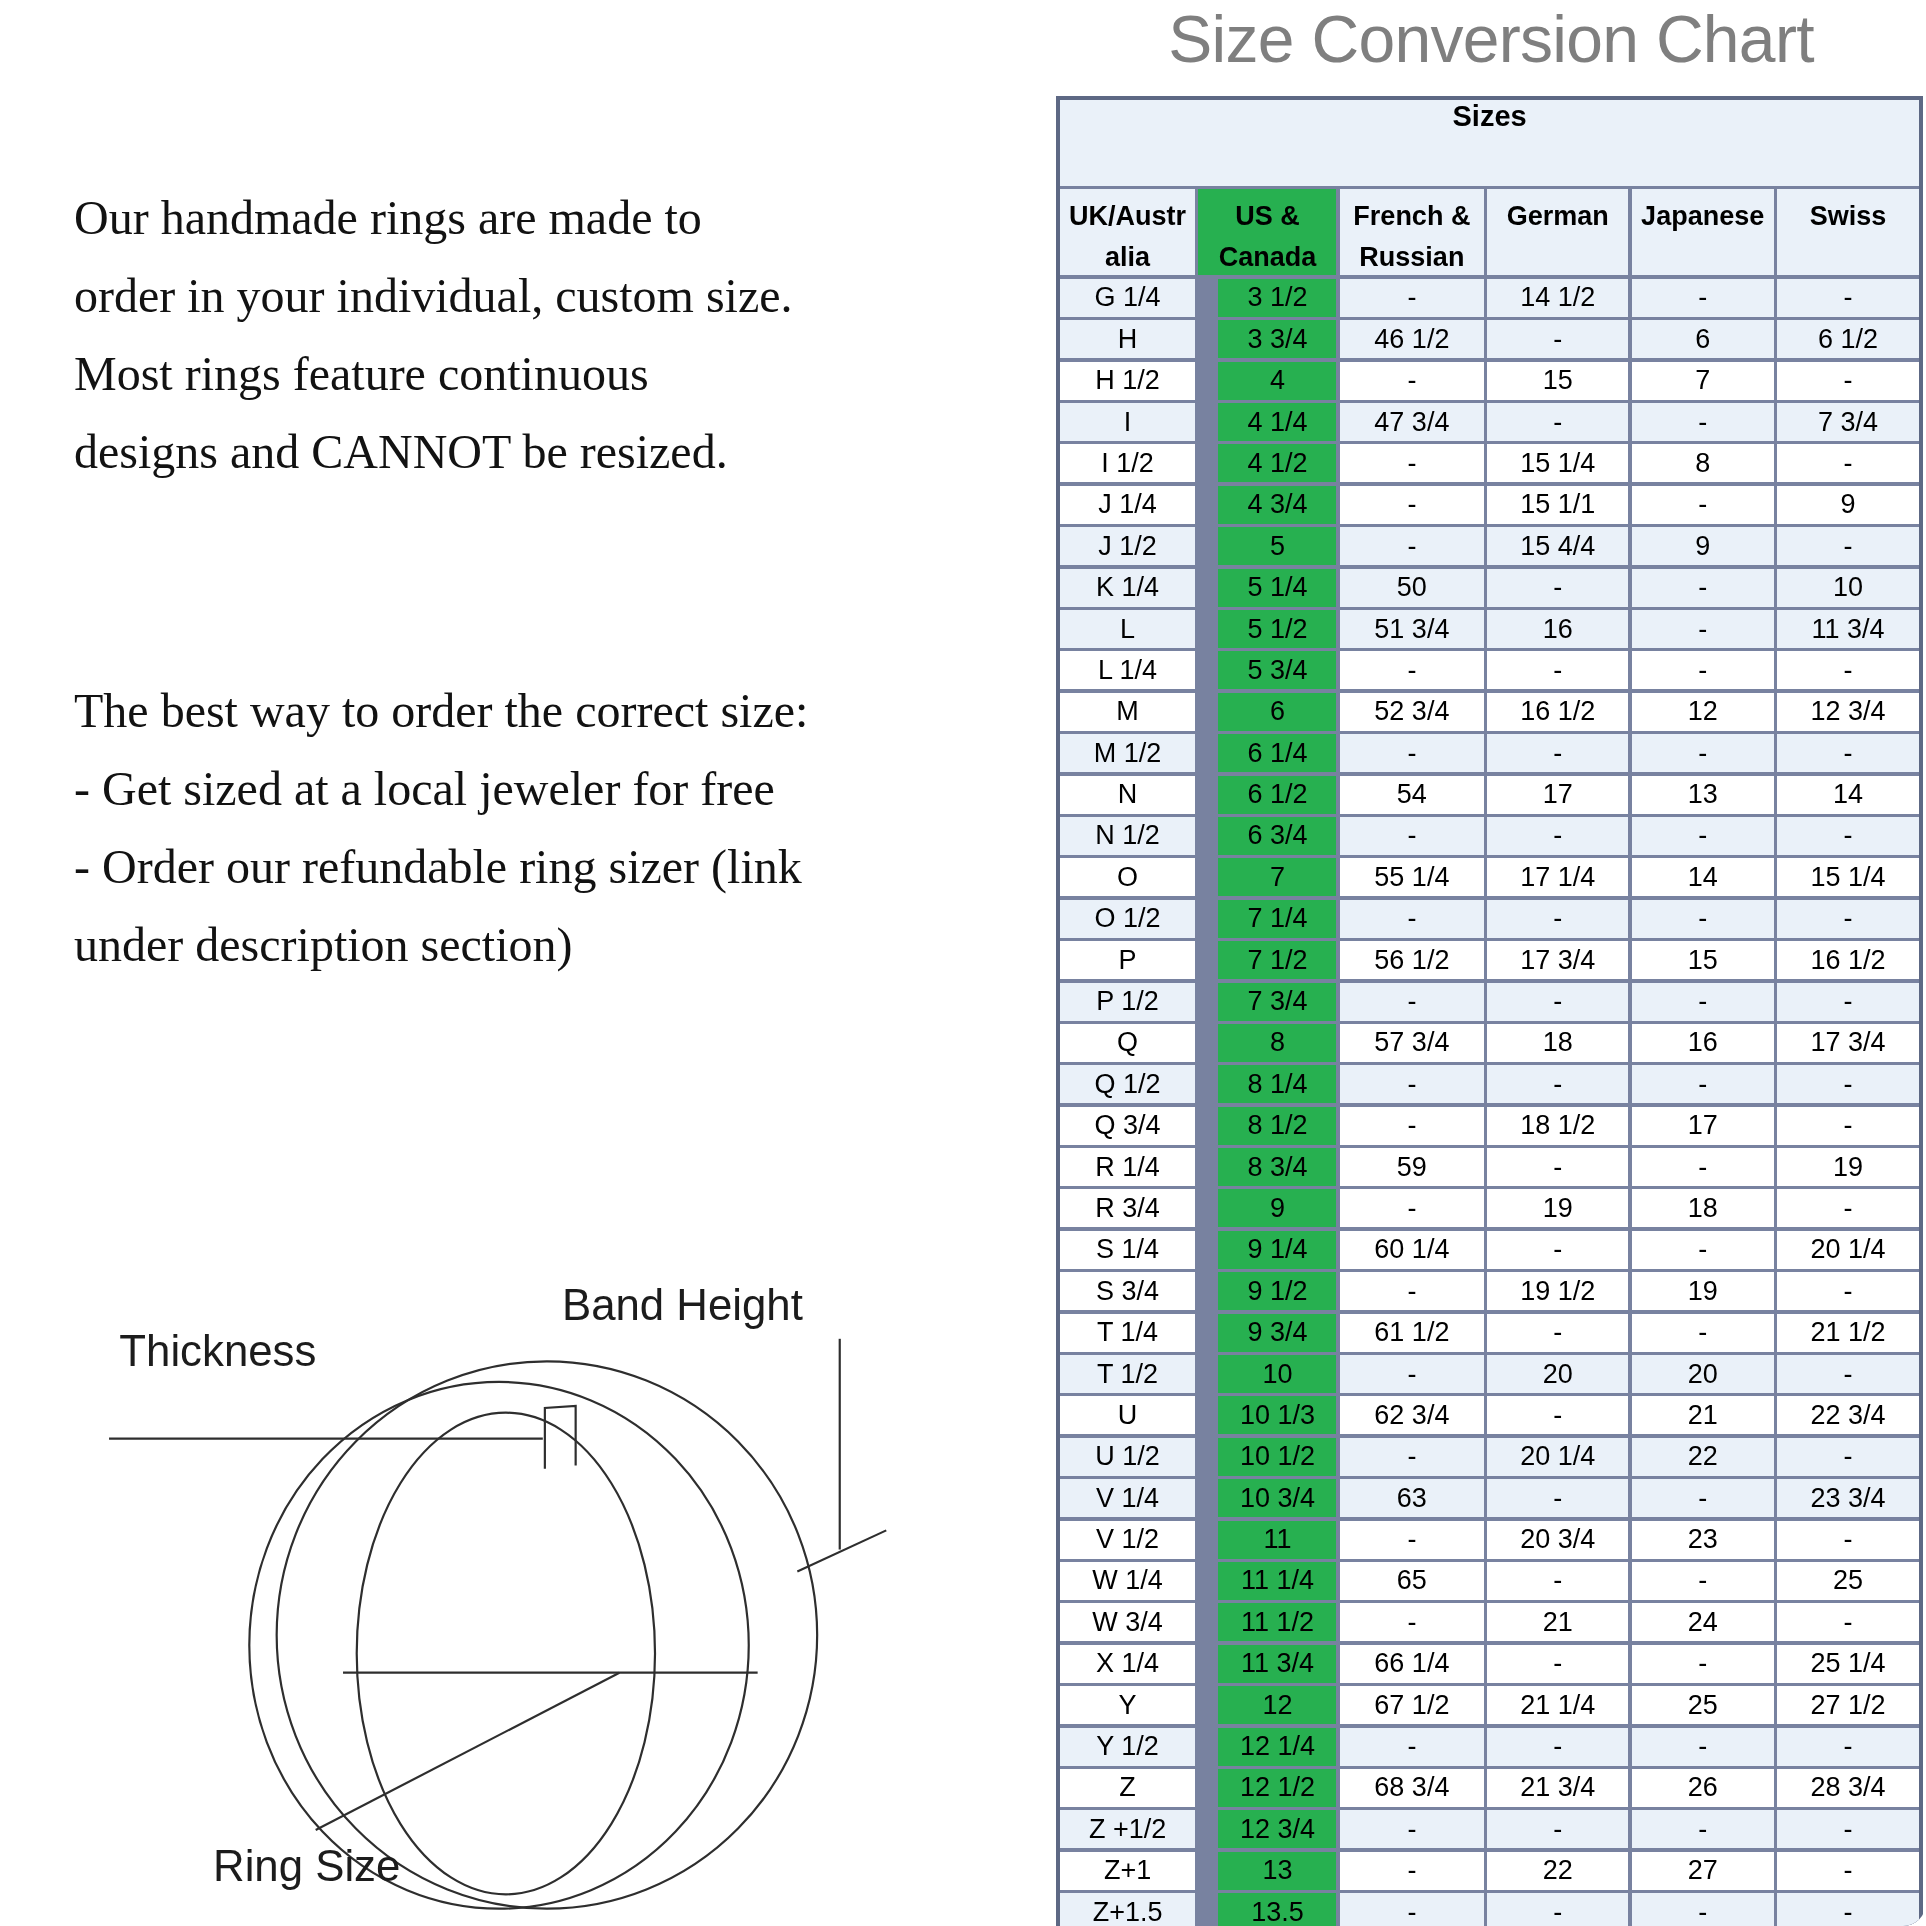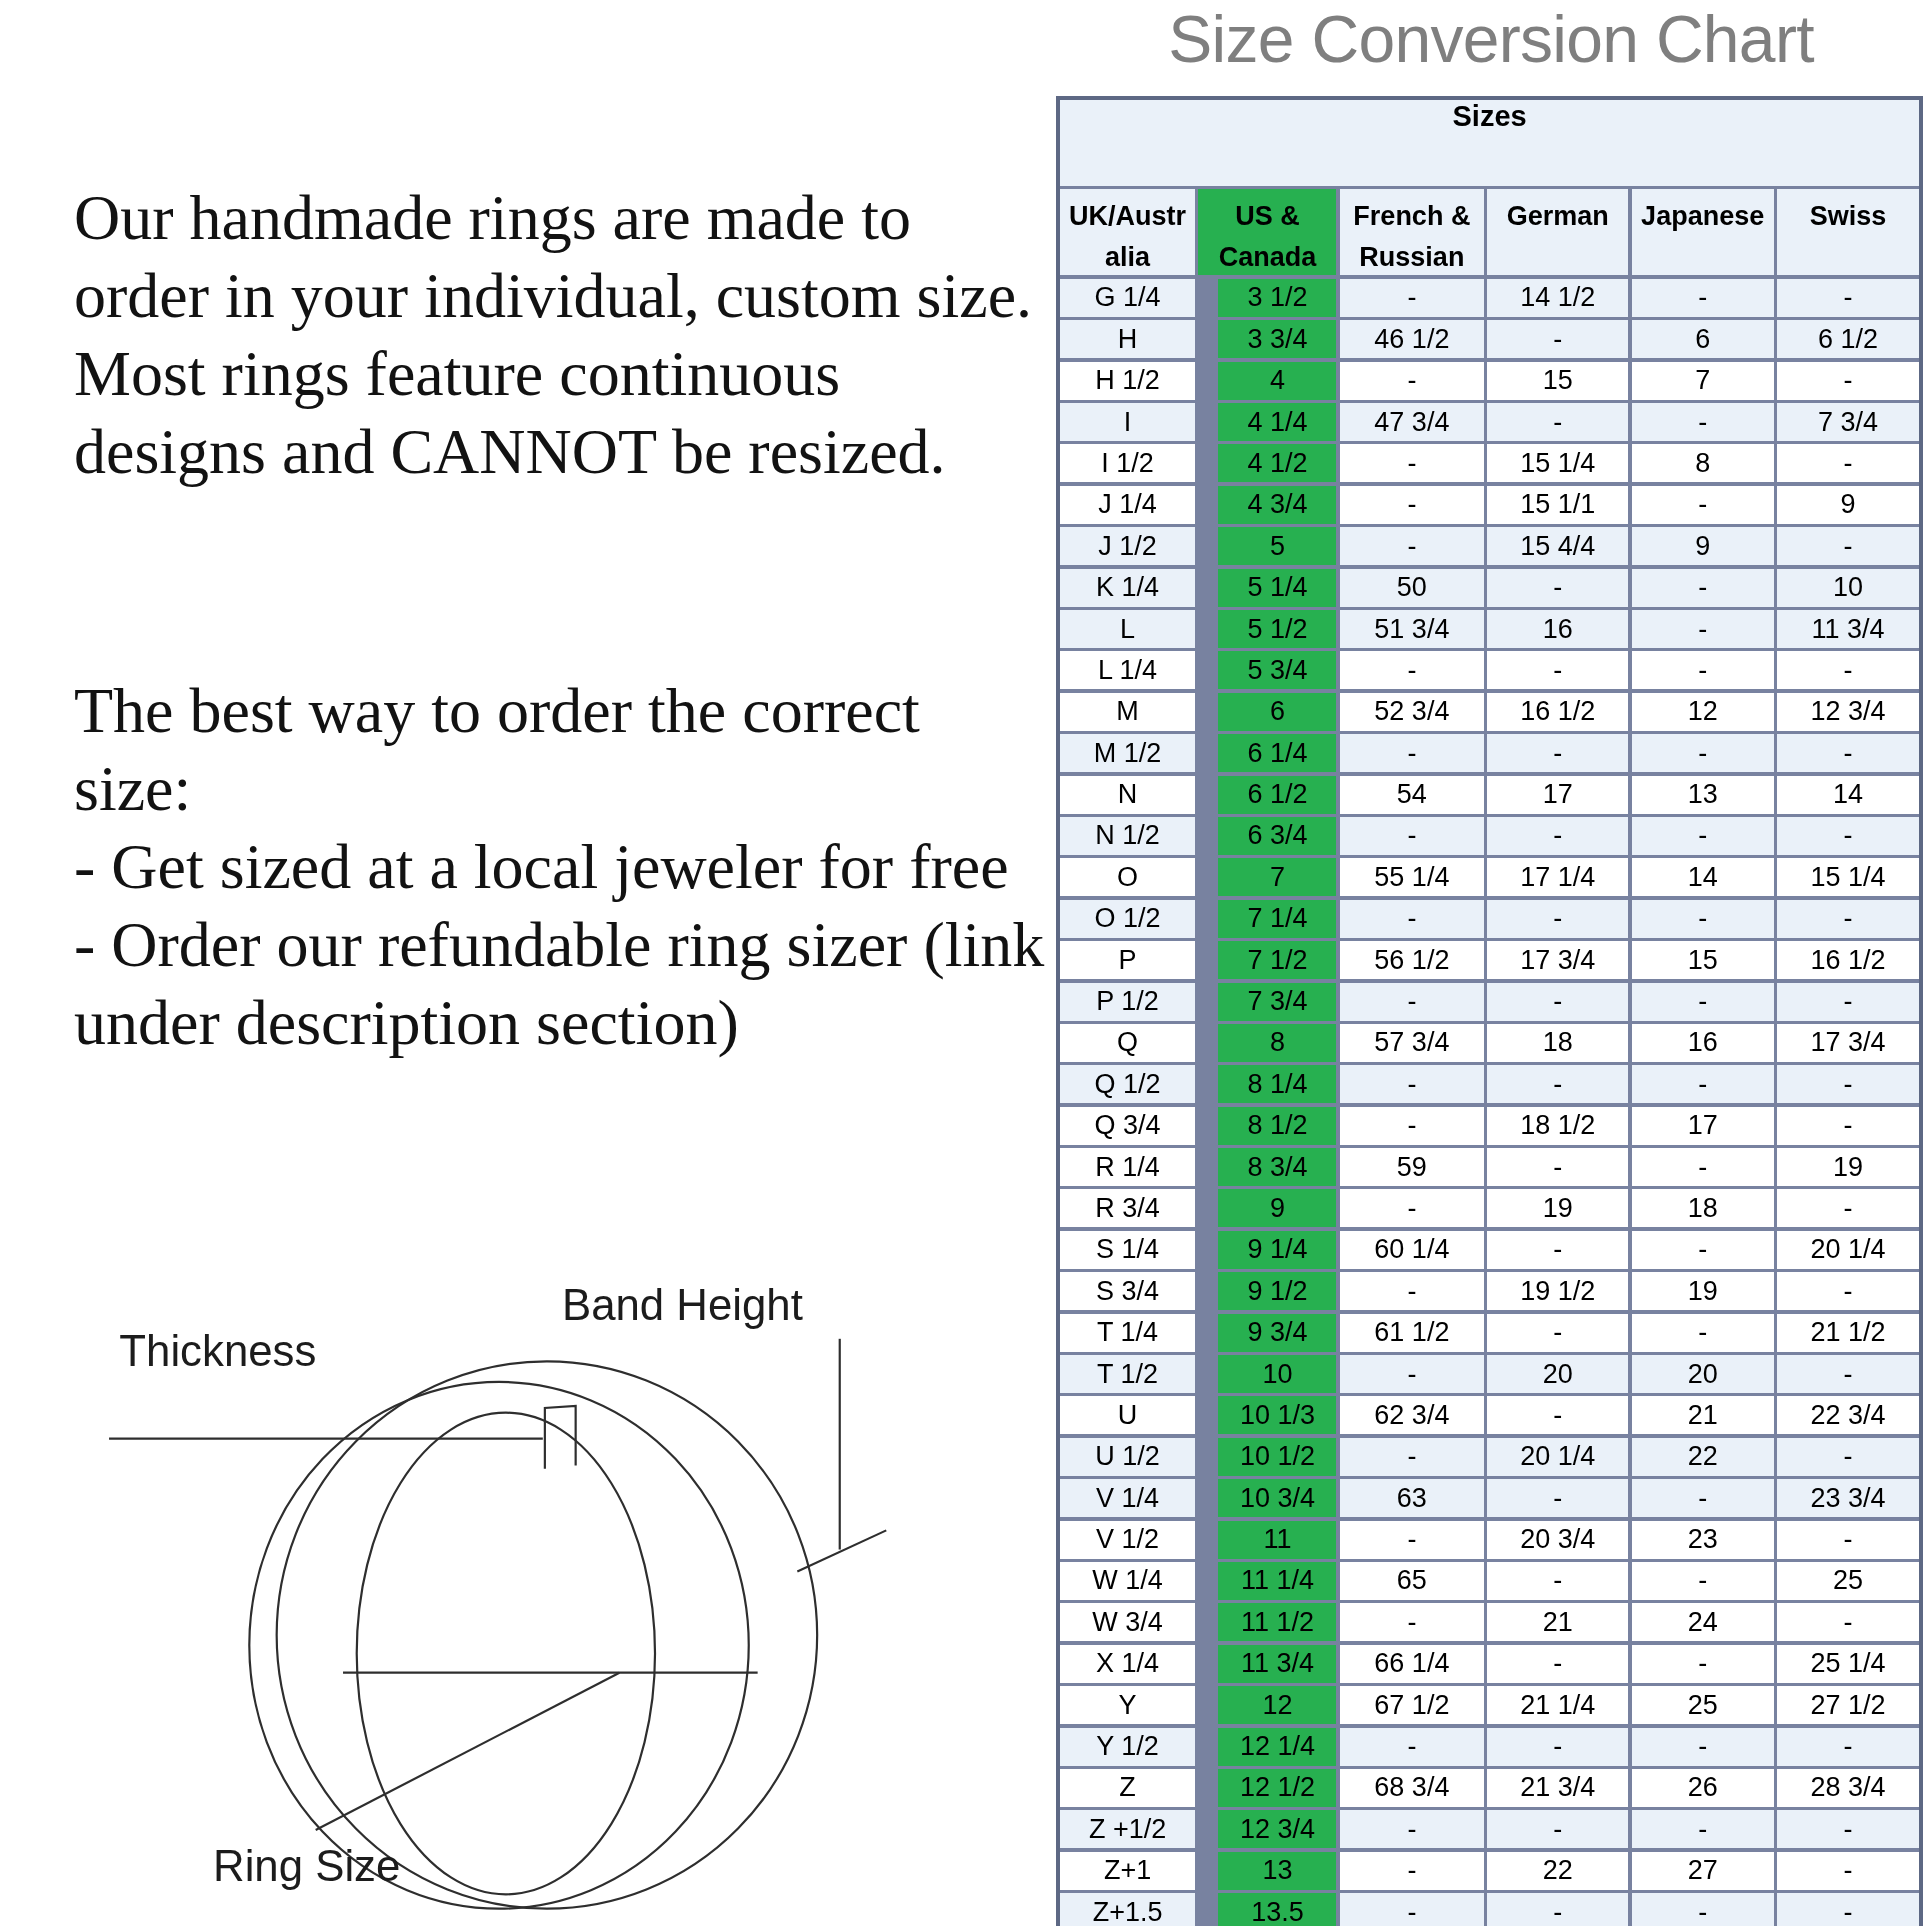--- a/index.html
+++ b/index.html
@@ -4,40 +4,41 @@
 <style>
   html, body { margin: 0; padding: 0; }
   body { background: #ffffff; }
   .page {
     position: relative;
     width: 1926px;
     height: 1926px;
     background: #ffffff;
     overflow: hidden;
     font-family: "Liberation Sans", sans-serif;
+    border-radius: 23px;
   }
 
   
   .chart-title {
     position: absolute;
     left: 1056px; top: 1.4px; width: 870px;
     text-align: center;
     font-family: "Liberation Sans", sans-serif;
     font-size: 66px;
     color: var(--title_gray, #7f7f7f);
     letter-spacing: -0.7px;
     white-space: nowrap;
   }
 
   
   .intro {
     position: absolute;
     left: 74px; top: 101px; width: 978px;
     font-family: "Liberation Serif", serif;
-    font-size: 64px;
+    font-size: 48px;
     line-height: 78px;
     color: var(--text_black, #121212);
     white-space: pre-line;
   }
   .intro p { margin: 0 0 103px 0; white-space: pre-line; }
 
   
   .diagram {
     position: absolute;
     left: 68px; top: 1262px;

